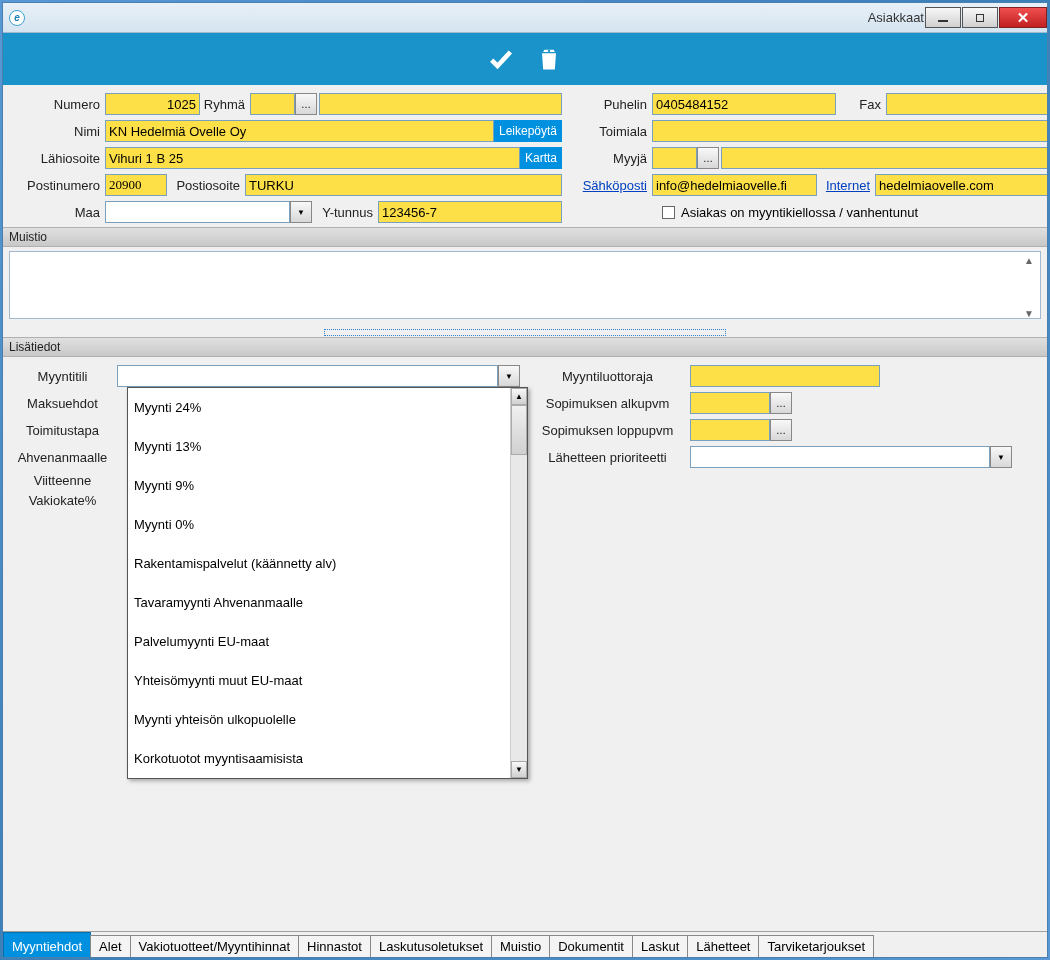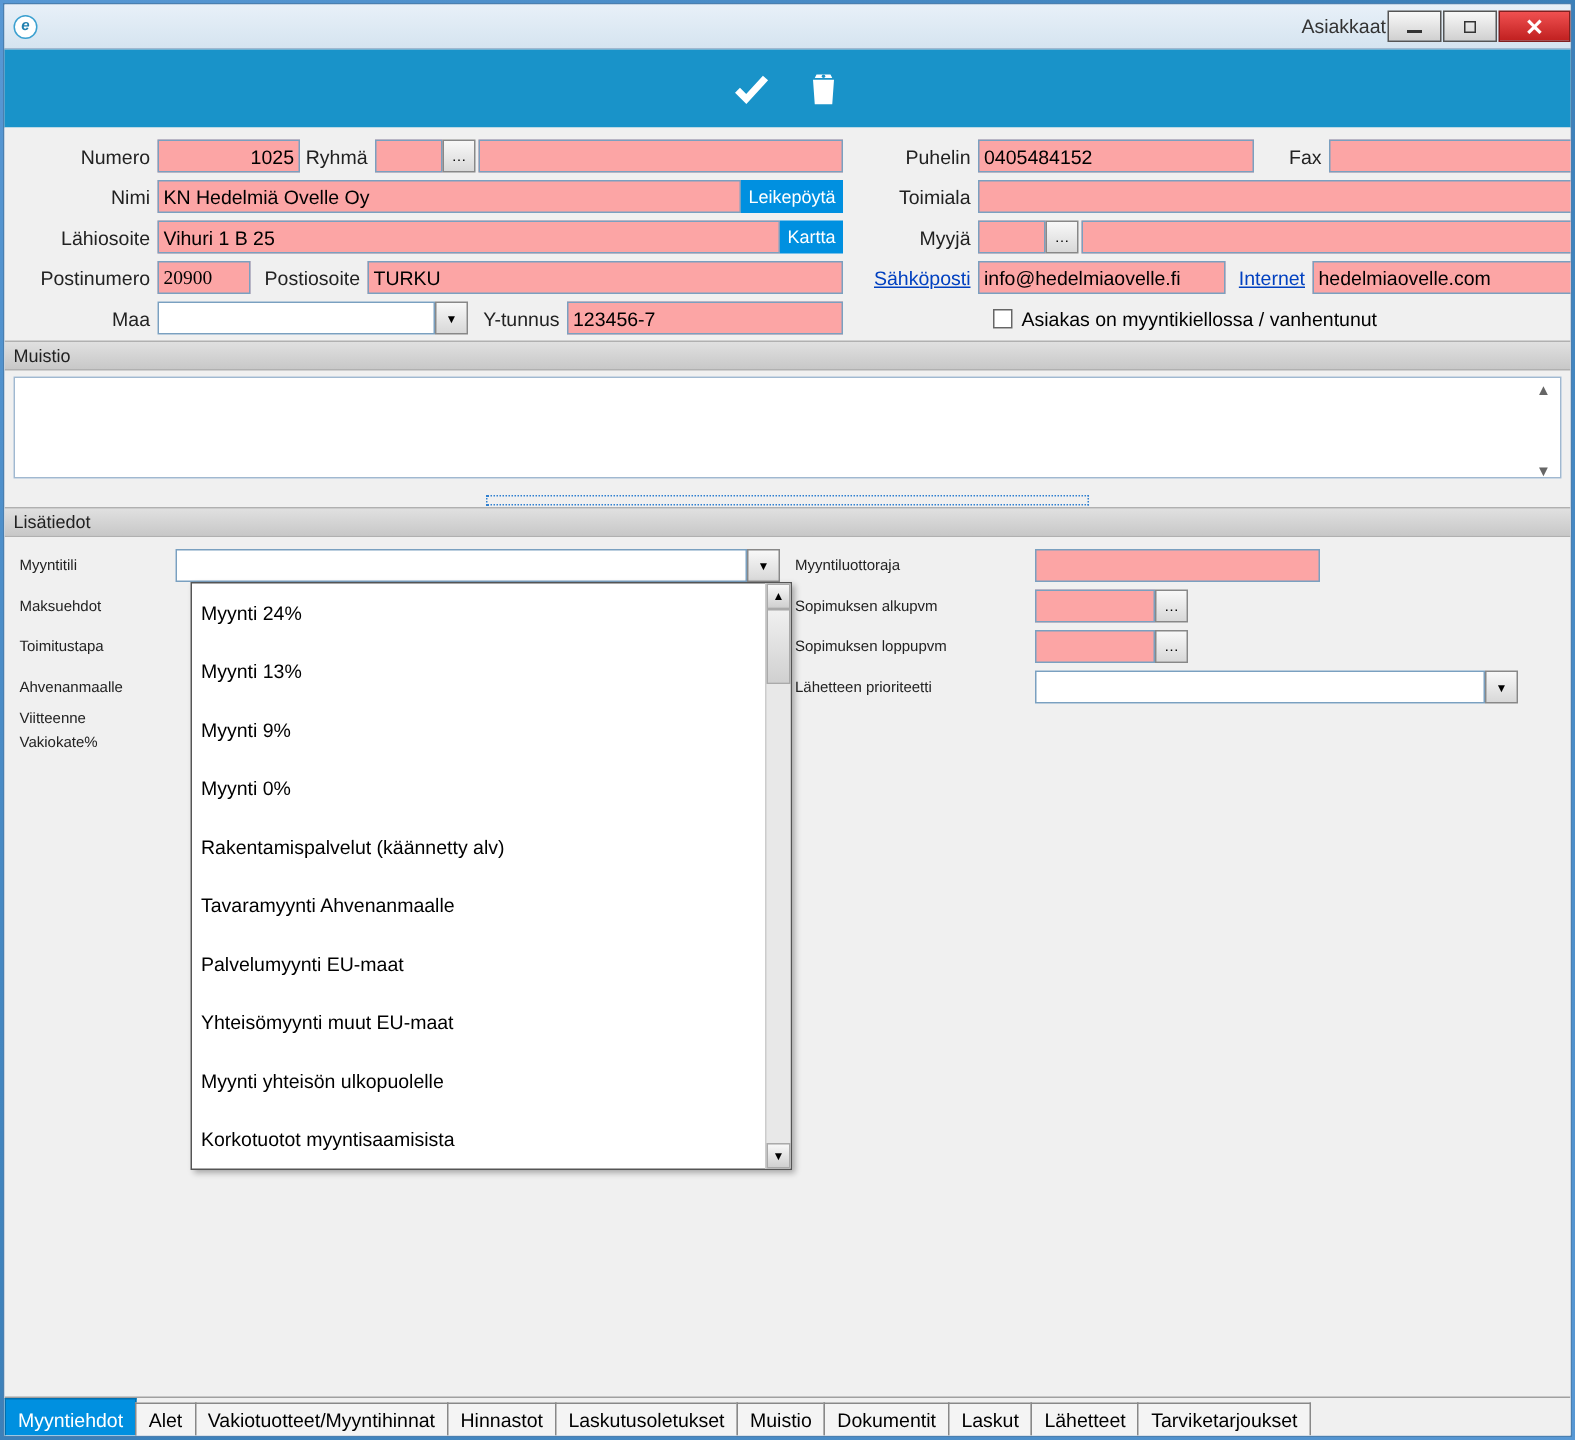--- a/index.html
+++ b/index.html
@@ -14,34 +14,34 @@
   .winbtn .sq { width:8px;height:8px;border:1px solid #333;}
   .winbtn .min { width:10px;height:2px;background:#333;margin-top:6px;}
   .winbtn.close span{font-weight:bold;font-size:15px;}
   .toolbar { background: #1993c9; height: 52px; display:flex; align-items:center; justify-content:center; gap:20px; }
   .tb-icon { width:28px;height:28px; color:#fff; cursor:pointer;}
   .tb-check svg, .tb-trash svg { width:100%;height:100%;}
   .content { flex:1; background:#f0f0f0; display:flex; flex-direction:column; overflow:hidden;}
   .formarea { padding:8px 10px 4px 10px; display:grid; grid-template-columns: 1fr 1fr; column-gap:10px; row-gap:5px; font-size:13px; }
   .row { display:flex; align-items:center; }
   .lbl { width:92px; text-align:right; padding-right:5px; color:#222; font-size:13px;}
-  .inp { border:1px solid #7aa0c0; background:#fca5a5; height:22px; font-size:13px; padding:1px 3px; }
+  .inp { border:1px solid #7aa0c0; background:#fde047; height:22px; font-size:13px; padding:1px 3px; }
   .ddbtn { width:22px; height:22px; border:1px solid #888; background:linear-gradient(#f8f8f8,#d8d8d8); display:flex; align-items:center; justify-content:center; font-size:8px; cursor:pointer;}
   .ellbtn { width:22px; height:22px; border:1px solid #888; background:linear-gradient(#f8f8f8,#d8d8d8); display:flex; align-items:center; justify-content:center; font-size:10px; cursor:pointer; text-align:center;}
   .bluebtn { background:#0090e0; color:#fff; border:none; font-size:12px; padding:3px 5px; height:22px; cursor:pointer;}
   .linklbl { color:#0040c0; text-decoration:underline; cursor:pointer;}
   .section-h { background:linear-gradient(#e0e0e0,#c8c8c8); border-top:1px solid #b0b0b0; border-bottom:1px solid #b0b0b0; padding:2px 6px; font-size:12px; color:#222;}
   .memo-wrap { position:relative; padding:4px 6px;}
   .memo { width:100%; height:68px; border:1px solid #a0b8d0; background:#fff; resize:none; font-size:13px; padding:3px;}
   .scrollhint{position:absolute;right:10px;top:8px;bottom:8px;width:16px;display:flex;flex-direction:column;justify-content:space-between;}
   .scrollhint .arr{font-size:10px;color:#666;text-align:center;}
   .split-handle{height:10px;position:relative;}
   .split-handle::after{content:"";position:absolute;left:50%;transform:translateX(-50%);top:2px;width:400px;height:5px;border:1px dotted #3080d0;}
   .lisatiedot { padding:8px 10px; display:grid; grid-template-columns:1fr 1fr; column-gap:10px; row-gap:5px; font-size:13px;}
-  .lbl2{ width:104px; text-align:left; padding-right:5px; color:#222; font-size:10px;}
+  .lbl2{ width:104px; text-align:center; padding-right:5px; color:#222; font-size:13px;}
   .selbox{ flex:1; border:1px solid #7aa0c0; background:#fff; height:22px; display:flex; align-items:center; padding-left:3px;}
   .dropdown-list{ grid-column:1; margin-left:110px; width:401px; border:1px solid #555; background:#fff; box-shadow:2px 2px 4px rgba(0,0,0,0.3); position:relative;}
   .dropdown-list .opt{ padding:12px 6px; font-size:13px; cursor:pointer; white-space:nowrap;}
   .dd-scroll{position:absolute;right:0;top:0;bottom:0;width:17px;background:#e8e8e8;border-left:1px solid #ccc;display:flex;flex-direction:column;}
   .dd-scroll .sbtn{height:17px;background:linear-gradient(#f8f8f8,#d0d0d0);border:1px solid #aaa;font-size:8px;display:flex;align-items:center;justify-content:center;}
   .dd-scroll .thumb{flex:0 0 50px;background:linear-gradient(#f0f0f0,#d0d0d0);border:1px solid #aaa;margin:0;}
   .dd-scroll .track{flex:1;}
   .tabsbar{ display:flex; border-top:1px solid #a0a0a0; background:#f0f0f0; margin-top:auto; font-size:13px;}
   .tab{ padding:3px 8px; border:1px solid #888; border-bottom:none; background:#f4f4f4; margin-right:-1px; cursor:pointer; margin-top:3px;}
   .tab.active{ background:#0090e0; color:#fff; border-color:#0070b0; margin-top:0; padding-top:6px;}

